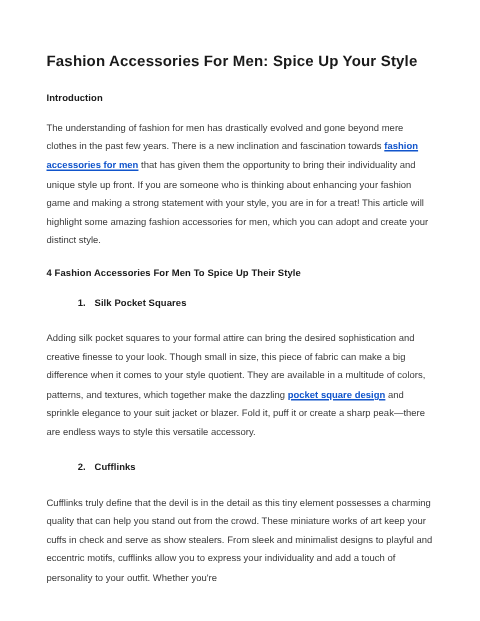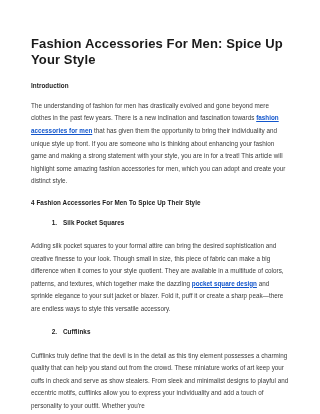--- a/index.html
+++ b/index.html
@@ -17,21 +17,21 @@
   }
   .page {
     position: relative;
     width: 320px;
     height: 414px;
     background: #ffffff;
     box-sizing: border-box;
     padding: 36px 30px 0 31px;
   }
   .doc-title {
-    font-size: 13px;
+    font-size: 10px;
     font-weight: bold;
     color: #1a1a1a;
     letter-spacing: 0.12px;
     margin: 0 0 13.5px 0;
     line-height: 1.25;
   }
   .section-heading {
     font-size: 6.3px;
     font-weight: bold;
     color: #1a1a1a;

